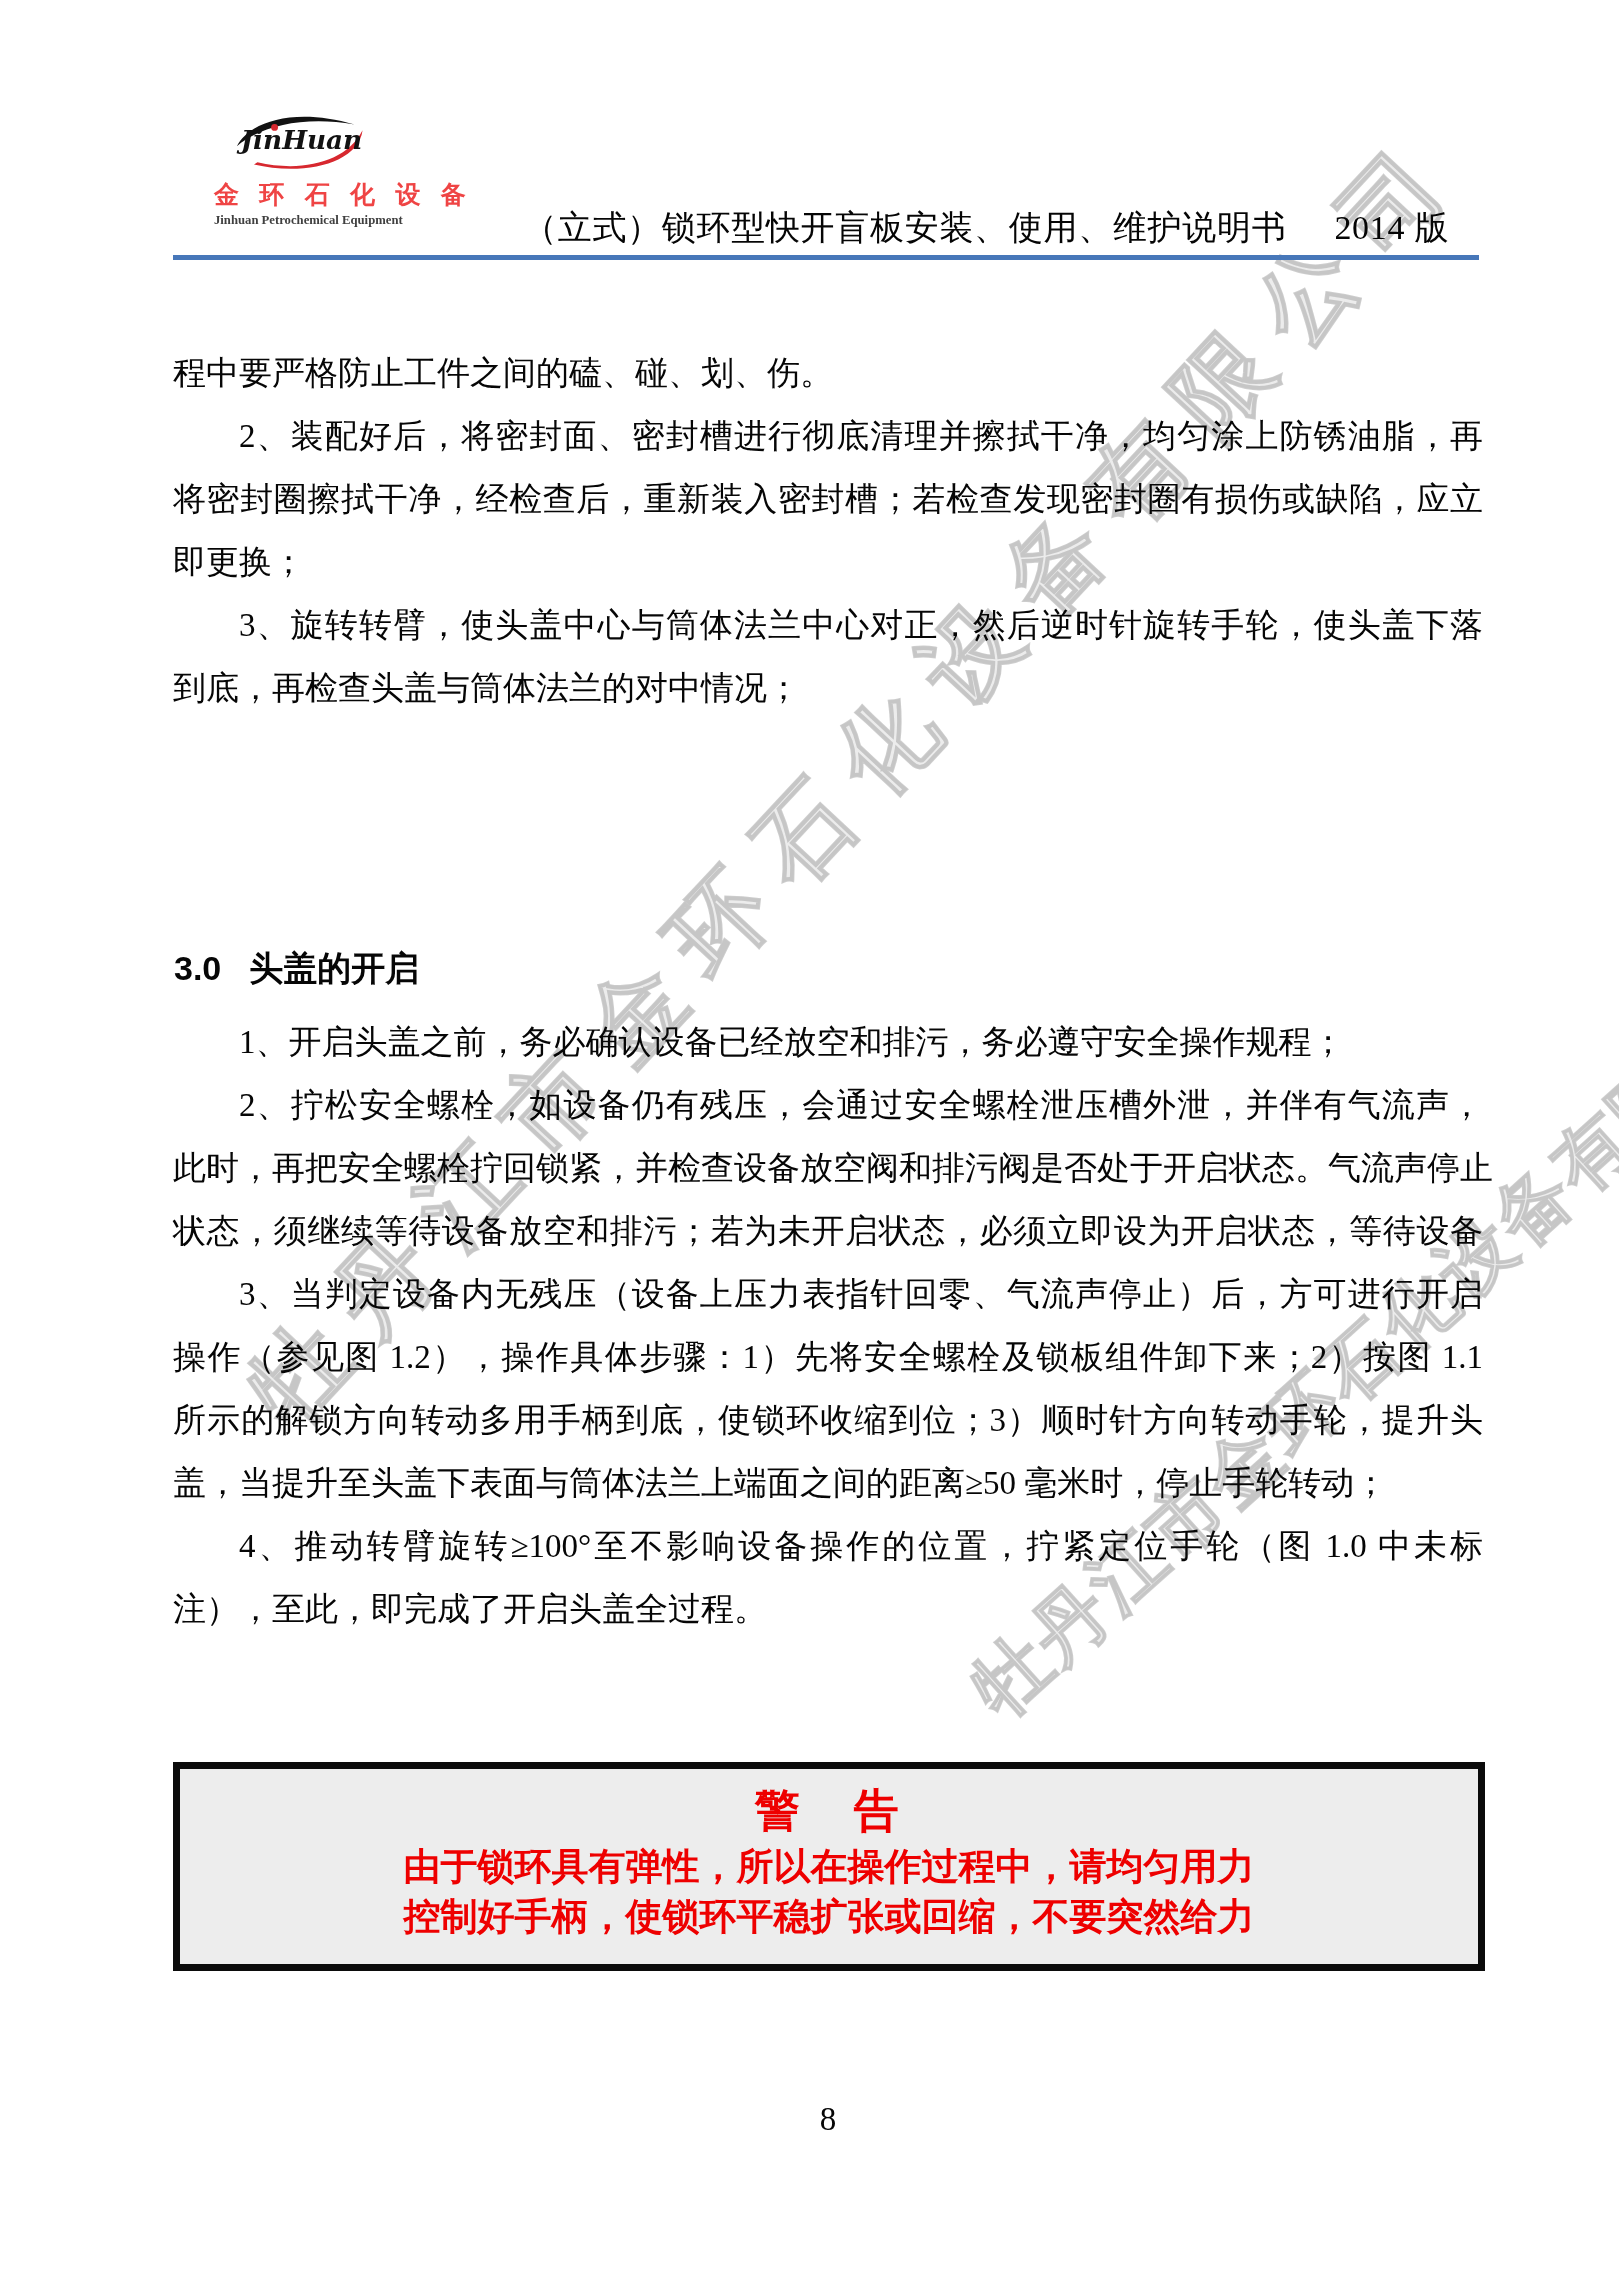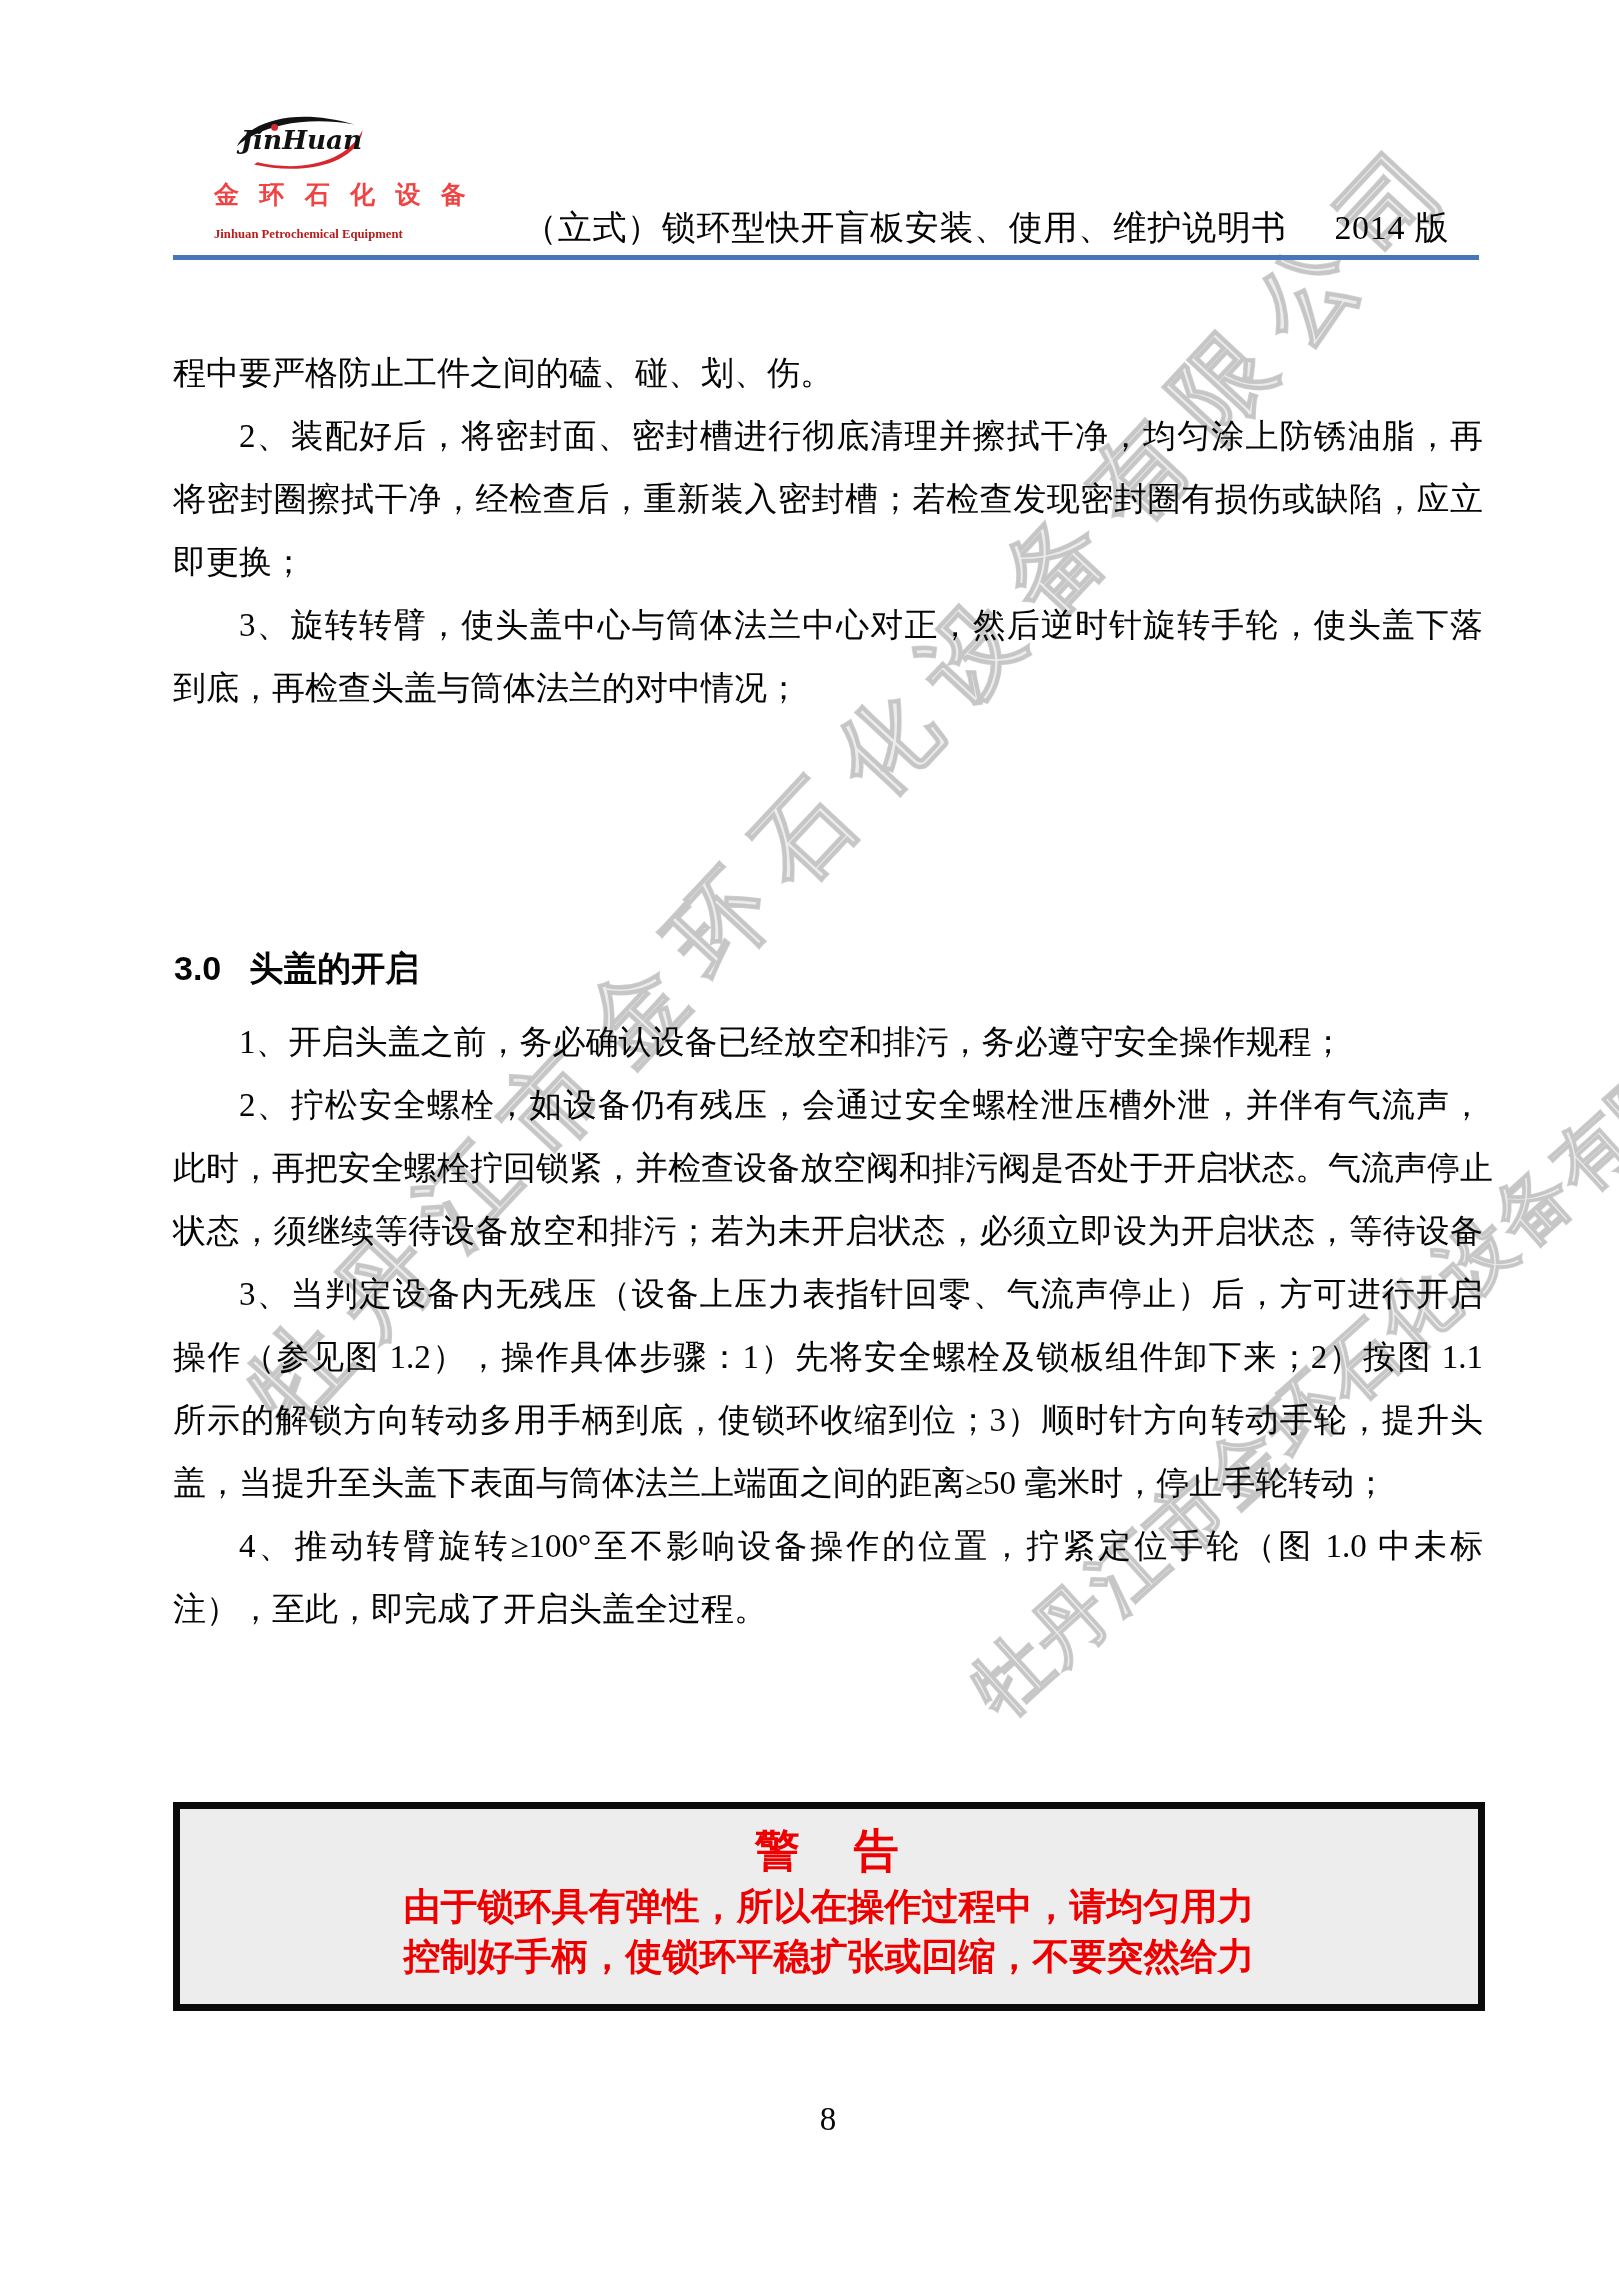--- a/index.html
+++ b/index.html
@@ -29,21 +29,21 @@
   .wm1{left:278px;top:1341px;font-size:96px;letter-spacing:27px;
        transform:rotate(-47deg);transform-origin:0 60%;}
   .wm2{left:951px;top:1664px;font-size:75px;letter-spacing:3px;
        transform:rotate(-42deg);transform-origin:0 0;}
   
   .logo{position:absolute;left:214px;top:112px;width:176px;text-align:center;z-index:2;}
   .logo svg{display:block;width:176px;height:64px;}
   .logo-cn{font-family:"Liberation Sans",sans-serif;font-weight:700;
            font-size:25px;letter-spacing:6.7px;color:#ef4444;white-space:nowrap;margin-top:1.5px;}
   .logo-en{font-family:"Liberation Serif",serif;font-weight:700;
-           font-size:12.7px;color:#b91c1c;white-space:nowrap;margin-top:16px;}
+           font-size:12.7px;color:#404040;white-space:nowrap;margin-top:2px;}
   .doc-title{
     position:absolute;left:523px;top:205px;z-index:2;white-space:nowrap;
     font-size:34px;color:#050505;letter-spacing:0.7px;
   }
   .doc-title .edition{margin-left:48px;}
   .head-rule{
     position:absolute;left:173px;top:255px;width:1306px;height:4.5px;
     background:var(--rule-blue);z-index:2;
   }
   
@@ -65,21 +65,21 @@
     font-family:"Liberation Sans",sans-serif;font-weight:700;
     font-size:34px;color:#060606;
   }
   .subhead .sh-title{margin-left:28px;}
   .sh30{top:946px;}
   .sh31{top:2024px;font-size:34px;}
   
   .warnbox{
     position:absolute;left:173px;top:1762px;width:1312px;height:209px;z-index:2;
     background:var(--box-bg);border:7.5px solid var(--box-border);
-    text-align:center;padding-top:13.5px;margin-top:40px;
+    text-align:center;padding-top:13.5px;
   }
   .warn-title{
     font-family:"Liberation Sans",sans-serif;font-weight:700;
     font-size:45px;color:var(--warn-red);line-height:55px;letter-spacing:4.5px;
   }
   .warn-lines{margin-top:4.5px;}
   .wline{
     font-family:"Liberation Sans",sans-serif;font-weight:700;
     font-size:37px;line-height:50px;color:var(--warn-red);white-space:nowrap;
     text-align:center;

